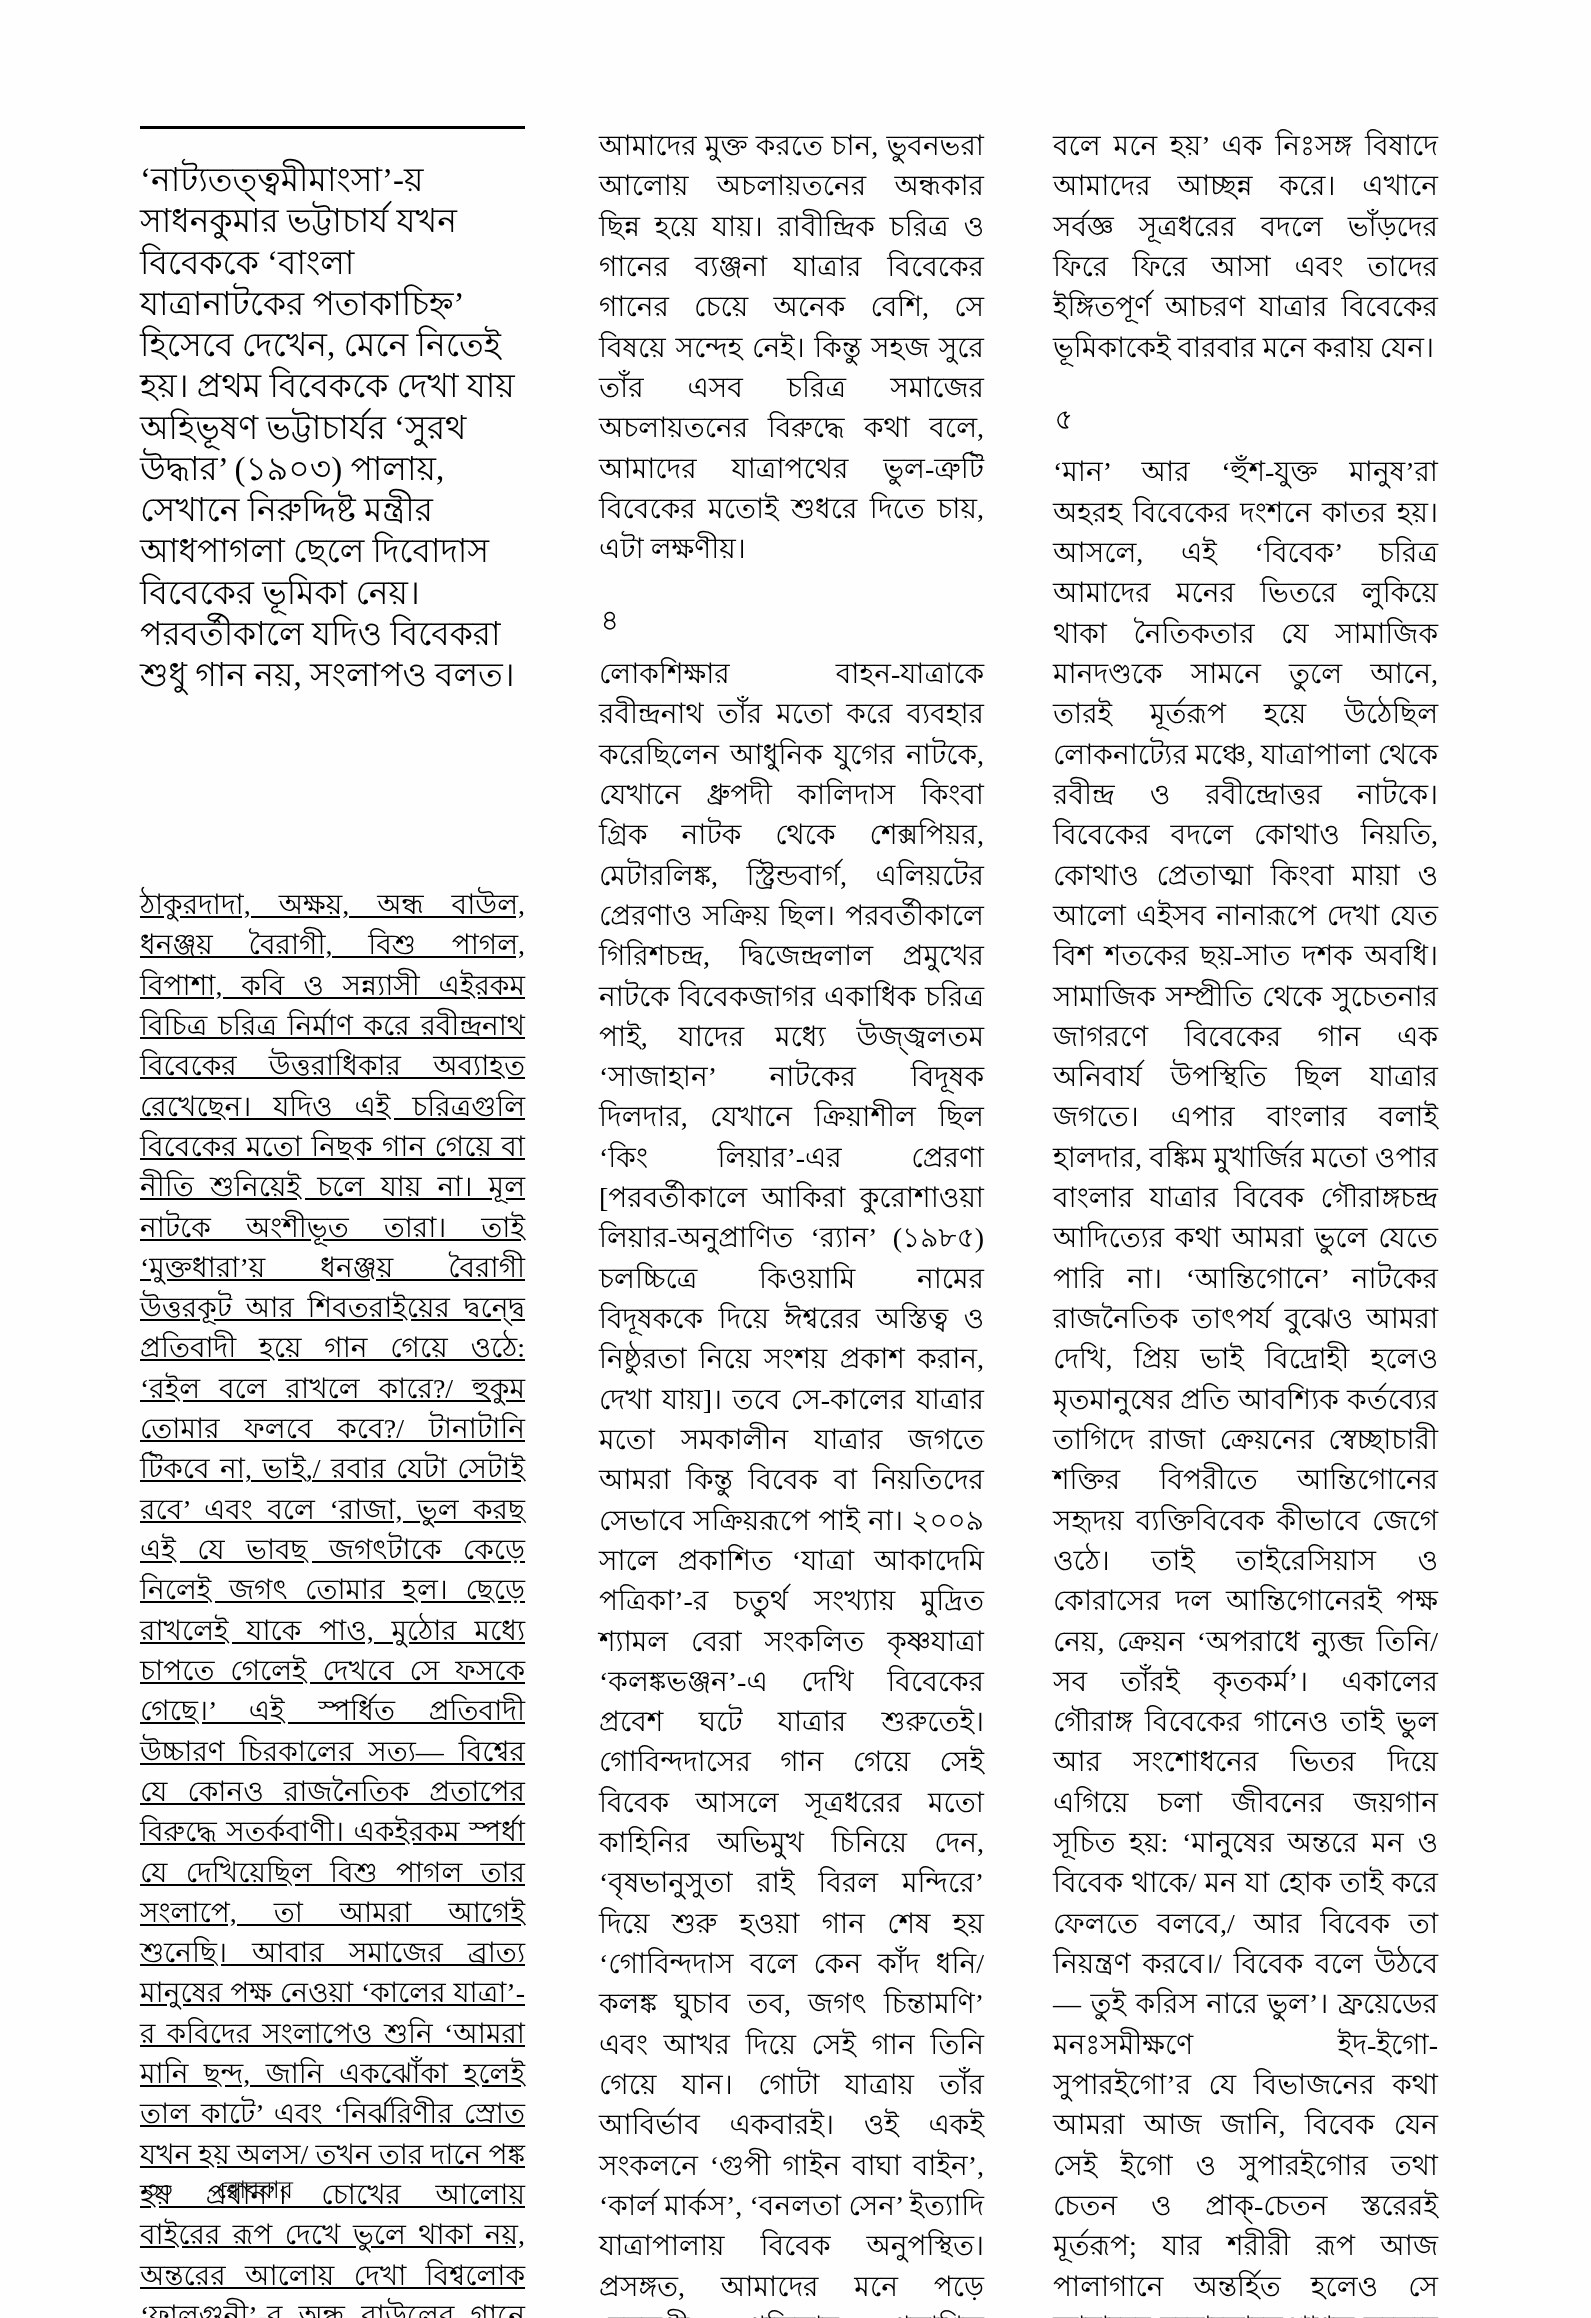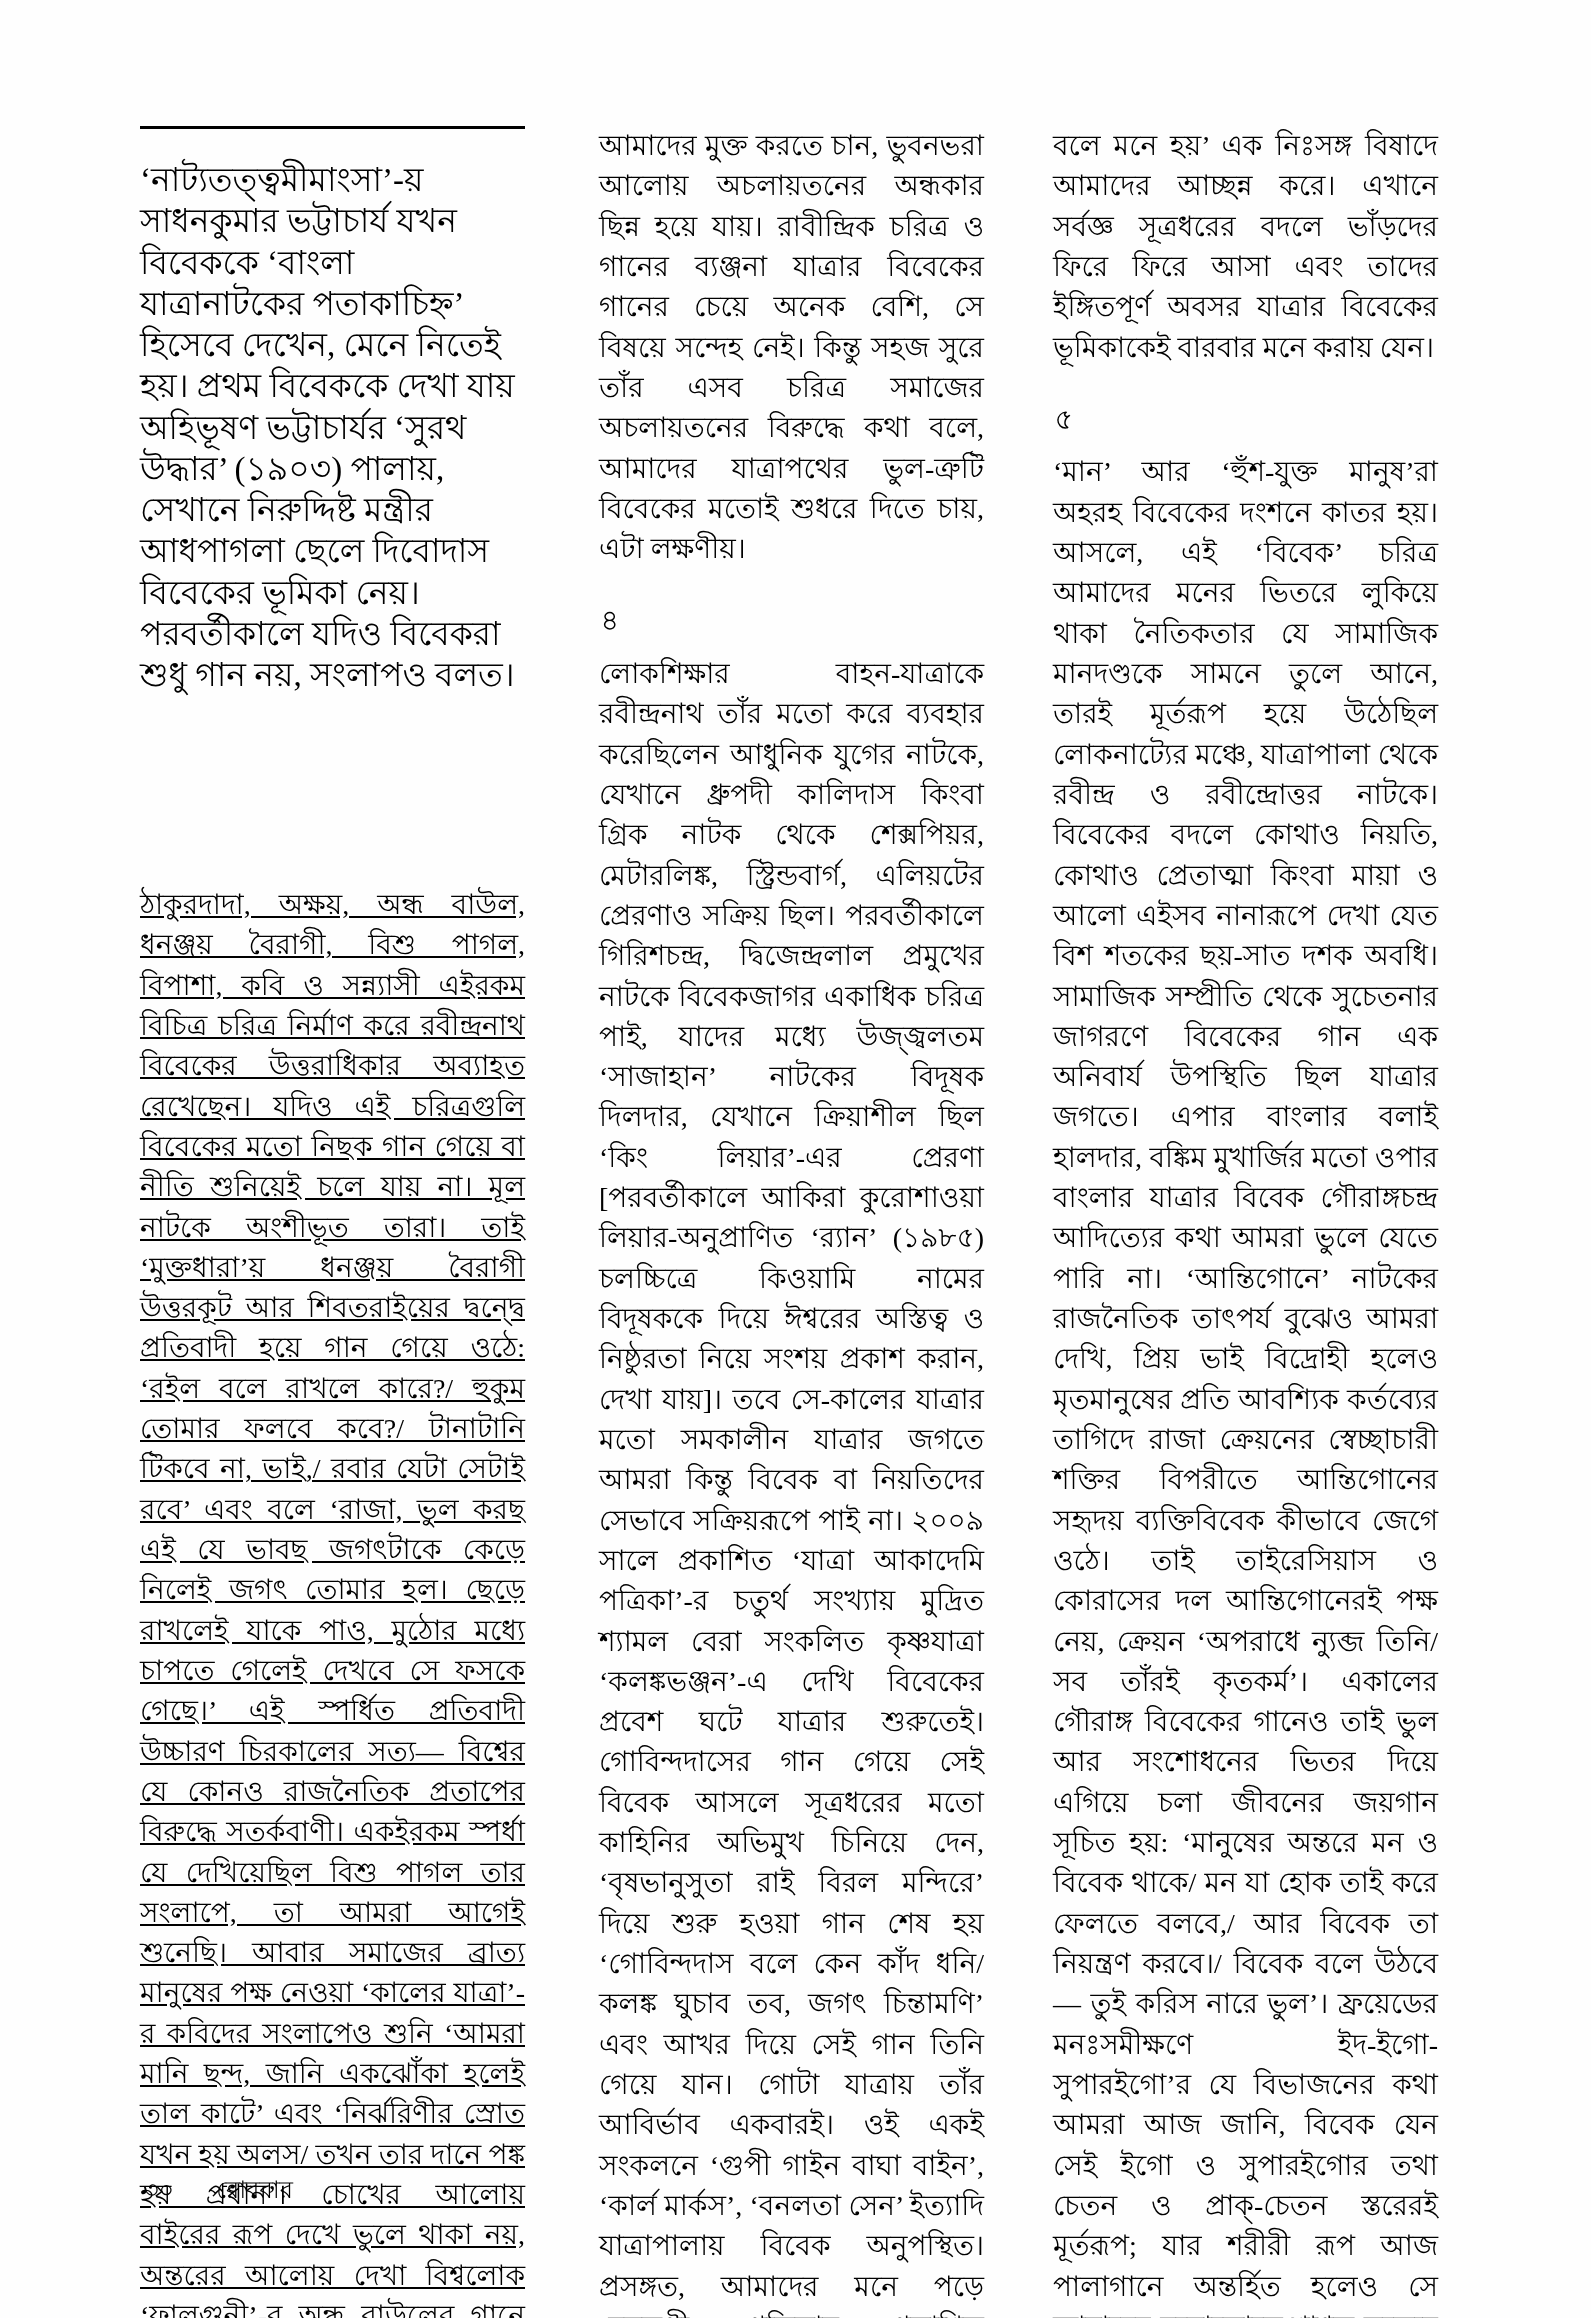--- a/index.html
+++ b/index.html
@@ -66,21 +66,21 @@
     <p class="body-text">ঠাকুরদাদা, অক্ষয়, অন্ধ বাউল, ধনঞ্জয় বৈরাগী, বিশু পাগল, বিপাশা, কবি ও সন্ন্যাসী এইরকম বিচিত্র চরিত্র নির্মাণ করে রবীন্দ্রনাথ বিবেকের উত্তরাধিকার অব্যাহত রেখেছেন। যদিও এই চরিত্রগুলি বিবেকের মতো নিছক গান গেয়ে বা নীতি শুনিয়েই চলে যায় না। মূল নাটকে অংশীভূত তারা। তাই ‘মুক্তধারা’য় ধনঞ্জয় বৈরাগী উত্তরকূট আর শিবতরাইয়ের দ্বন্দ্বে প্রতিবাদী হয়ে গান গেয়ে ওঠে: ‘রইল বলে রাখলে কারে?/ হুকুম তোমার ফলবে কবে?/ টানাটানি টিকবে না, ভাই,/ রবার যেটা সেটাই রবে’ এবং বলে ‘রাজা, ভুল করছ এই যে ভাবছ জগৎটাকে কেড়ে নিলেই জগৎ তোমার হল। ছেড়ে রাখলেই যাকে পাও, মুঠোর মধ্যে চাপতে গেলেই দেখবে সে ফসকে গেছে।’ এই স্পর্ধিত প্রতিবাদী উচ্চারণ চিরকালের সত্য— বিশ্বের যে কোনও রাজনৈতিক প্রতাপের বিরুদ্ধে সতর্কবাণী। একইরকম স্পর্ধা যে দেখিয়েছিল বিশু পাগল তার সংলাপে, তা আমরা আগেই শুনেছি। আবার সমাজের ব্রাত্য মানুষের পক্ষ নেওয়া ‘কালের যাত্রা’-র কবিদের সংলাপেও শুনি ‘আমরা মানি ছন্দ, জানি একঝোঁকা হলেই তাল কাটে’ এবং ‘নির্ঝরিণীর স্রোত যখন হয় অলস/ তখন তার দানে পঙ্ক হয় প্রধান’। চোখের আলোয় বাইরের রূপ দেখে ভুলে থাকা নয়, অন্তরের আলোয় দেখা বিশ্বলোক ‘ফাল্গুনী’-র অন্ধ বাউলের গানে পুনর্নব হয়। আশার অরুণলোকে চিরকালের যৌবনের গান রচনা করেন রবীন্দ্রনাথ। বসন্তের ফুল যে জয়ের মালা গাঁথে, তার সৌরভে আমরাও মাতাল হয়ে উঠি। অচলায়তন ভেঙে দাদাঠাকুর ওরফে গোঁসাই এবং গুরু ‘অভ্যাসের চক্র’ থেকে</p>
   </div>
 
   <div class="col col-2">
     <p class="body-text">আমাদের মুক্ত করতে চান, ভুবনভরা আলোয় অচলায়তনের অন্ধকার ছিন্ন হয়ে যায়। রাবীন্দ্রিক চরিত্র ও গানের ব্যঞ্জনা যাত্রার বিবেকের গানের চেয়ে অনেক বেশি, সে বিষয়ে সন্দেহ নেই। কিন্তু সহজ সুরে তাঁর এসব চরিত্র সমাজের অচলায়তনের বিরুদ্ধে কথা বলে, আমাদের যাত্রাপথের ভুল-ত্রুটি বিবেকের মতোই শুধরে দিতে চায়, এটা লক্ষণীয়।</p>
     <div class="section-marker">৪</div>
     <p class="body-text">লোকশিক্ষার বাহন-যাত্রাকে রবীন্দ্রনাথ তাঁর মতো করে ব্যবহার করেছিলেন আধুনিক যুগের নাটকে, যেখানে ধ্রুপদী কালিদাস কিংবা গ্রিক নাটক থেকে শেক্সপিয়র, মেটারলিঙ্ক, স্ট্রিন্ডবার্গ, এলিয়টের প্রেরণাও সক্রিয় ছিল। পরবর্তীকালে গিরিশচন্দ্র, দ্বিজেন্দ্রলাল প্রমুখের নাটকে বিবেকজাগর একাধিক চরিত্র পাই, যাদের মধ্যে উজ্জ্বলতম ‘সাজাহান’ নাটকের বিদূষক দিলদার, যেখানে ক্রিয়াশীল ছিল ‘কিং লিয়ার’-এর প্রেরণা [পরবর্তীকালে আকিরা কুরোশাওয়া লিয়ার-অনুপ্রাণিত ‘র‍্যান’ (১৯৮৫) চলচ্চিত্রে কিওয়ামি নামের বিদূষককে দিয়ে ঈশ্বরের অস্তিত্ব ও নিষ্ঠুরতা নিয়ে সংশয় প্রকাশ করান, দেখা যায়]। তবে সে-কালের যাত্রার মতো সমকালীন যাত্রার জগতে আমরা কিন্তু বিবেক বা নিয়তিদের সেভাবে সক্রিয়রূপে পাই না। ২০০৯ সালে প্রকাশিত ‘যাত্রা আকাদেমি পত্রিকা’-র চতুর্থ সংখ্যায় মুদ্রিত শ্যামল বেরা সংকলিত কৃষ্ণযাত্রা ‘কলঙ্কভঞ্জন’-এ দেখি বিবেকের প্রবেশ ঘটে যাত্রার শুরুতেই। গোবিন্দদাসের গান গেয়ে সেই বিবেক আসলে সূত্রধরের মতো কাহিনির অভিমুখ চিনিয়ে দেন, ‘বৃষভানুসুতা রাই বিরল মন্দিরে’ দিয়ে শুরু হওয়া গান শেষ হয় ‘গোবিন্দদাস বলে কেন কাঁদ ধনি/ কলঙ্ক ঘুচাব তব, জগৎ চিন্তামণি’ এবং আখর দিয়ে সেই গান তিনি গেয়ে যান। গোটা যাত্রায় তাঁর আবির্ভাব একবারই। ওই একই সংকলনে ‘গুপী গাইন বাঘা বাইন’, ‘কার্ল মার্কস’, ‘বনলতা সেন’ ইত্যাদি যাত্রাপালায় বিবেক অনুপস্থিত। প্রসঙ্গত, আমাদের মনে পড়ে ‘বহুরূপী’ পত্রিকায় প্রকাশিত (২০০৫) জীবনানন্দ দাশের উপন্যাস ‘মাল্যবান’-এর নাট্যরূপে শুভাশিস গঙ্গোপাধ্যায় পাঁচজন ভাঁড়কে এনেছেন, যারা নাট্যগতির সঙ্গে তাল মিলিয়ে গান গায়, কবিতা বলে, বিভিন্ন অনুষঙ্গে ফিরে ফিরে আসে। এই নাট্যকাহিনির নেপথ্যকথক তারা। ‘কেন দুখ দিতে বিধি প্রেমনিধি গড়িল?’, ‘যদি সারাটি জীবন কাঁদাবে এমন’ ইত্যাদি গান, ‘অবসরের গান’, ‘আকাশলীনা’ কবিতার আবৃত্তি কিংবা ধ্রুবপদের মতো ফিরে আসা ‘পৃথিবীরে মায়াবীর নদীর পারের দেশ</p>
   </div>
 
   <div class="col col-3">
-    <p class="body-text">বলে মনে হয়’ এক নিঃসঙ্গ বিষাদে আমাদের আচ্ছন্ন করে। এখানে সর্বজ্ঞ সূত্রধরের বদলে ভাঁড়দের ফিরে ফিরে আসা এবং তাদের ইঙ্গিতপূর্ণ অবসর যাত্রার বিবেকের ভূমিকাকেই বারবার মনে করায় যেন।</p>
+    <p class="body-text">বলে মনে হয়’ এক নিঃসঙ্গ বিষাদে আমাদের আচ্ছন্ন করে। এখানে সর্বজ্ঞ সূত্রধরের বদলে ভাঁড়দের ফিরে ফিরে আসা এবং তাদের ইঙ্গিতপূর্ণ আচরণ যাত্রার বিবেকের ভূমিকাকেই বারবার মনে করায় যেন।</p>
     <div class="section-marker">৫</div>
     <p class="body-text">‘মান’ আর ‘হুঁশ-যুক্ত মানুষ’রা অহরহ বিবেকের দংশনে কাতর হয়। আসলে, এই ‘বিবেক’ চরিত্র আমাদের মনের ভিতরে লুকিয়ে থাকা নৈতিকতার যে সামাজিক মানদণ্ডকে সামনে তুলে আনে, তারই মূর্তরূপ হয়ে উঠেছিল লোকনাট্যের মঞ্চে, যাত্রাপালা থেকে রবীন্দ্র ও রবীন্দ্রোত্তর নাটকে। বিবেকের বদলে কোথাও নিয়তি, কোথাও প্রেতাত্মা কিংবা মায়া ও আলো এইসব নানারূপে দেখা যেত বিশ শতকের ছয়-সাত দশক অবধি। সামাজিক সম্প্রীতি থেকে সুচেতনার জাগরণে বিবেকের গান এক অনিবার্য উপস্থিতি ছিল যাত্রার জগতে। এপার বাংলার বলাই হালদার, বঙ্কিম মুখার্জির মতো ওপার বাংলার যাত্রার বিবেক গৌরাঙ্গচন্দ্র আদিত্যের কথা আমরা ভুলে যেতে পারি না। ‘আন্তিগোনে’ নাটকের রাজনৈতিক তাৎপর্য বুঝেও আমরা দেখি, প্রিয় ভাই বিদ্রোহী হলেও মৃতমানুষের প্রতি আবশ্যিক কর্তব্যের তাগিদে রাজা ক্রেয়নের স্বেচ্ছাচারী শক্তির বিপরীতে আন্তিগোনের সহৃদয় ব্যক্তিবিবেক কীভাবে জেগে ওঠে। তাই তাইরেসিয়াস ও কোরাসের দল আন্তিগোনেরই পক্ষ নেয়, ক্রেয়ন ‘অপরাধে ন্যুব্জ তিনি/ সব তাঁরই কৃতকর্ম’। একালের গৌরাঙ্গ বিবেকের গানেও তাই ভুল আর সংশোধনের ভিতর দিয়ে এগিয়ে চলা জীবনের জয়গান সূচিত হয়: ‘মানুষের অন্তরে মন ও বিবেক থাকে/ মন যা হোক তাই করে ফেলতে বলবে,/ আর বিবেক তা নিয়ন্ত্রণ করবে।/ বিবেক বলে উঠবে— তুই করিস নারে ভুল’। ফ্রয়েডের মনঃসমীক্ষণে ইদ-ইগো-সুপারইগো’র যে বিভাজনের কথা আমরা আজ জানি, বিবেক যেন সেই ইগো ও সুপারইগোর তথা চেতন ও প্রাক্-চেতন স্তরেরই মূর্তরূপ; যার শরীরী রূপ আজ পালাগানে অন্তর্হিত হলেও সে আমাদের মনোলোকে শাশ্বত সত্যের মতো অনিবার্য এক অশরীরী সত্তা হয়ে আমাদের অন্তদীপ্ত করে।</p>
     <p class="credit">(‘আন্তিগোনে’-র উদ্ধৃতিগুলি অলোকরঞ্জন দাশগুপ্ত এবং শিশিরকুমার দাশের অনুবাদ থেকে নেওয়া এবং ‘মার্ডার ইন দ্য ক্যাথিড্রাল’-এর জন্য সলিল বিশ্বাসের ভাষান্তর ব্যবহৃত হয়েছে। বাংলাদেশের গৌরাঙ্গ বিবেকের গান ‘বাংলা ট্রিবিউন’ সংবাদপত্রের ওয়েব এডিশন থেকে সংগৃহীত)</p>
   </div>
 
   <div class="page-footer">
     <span>৩০</span>
     <span>রোববার</span>
   </div>
 

